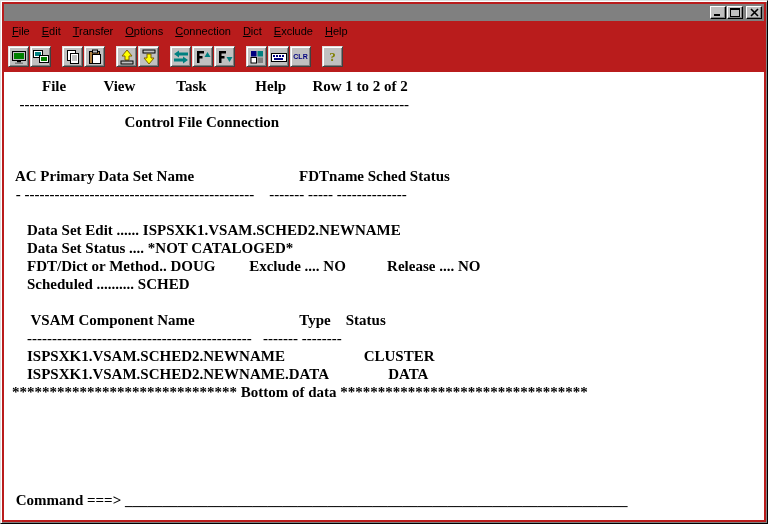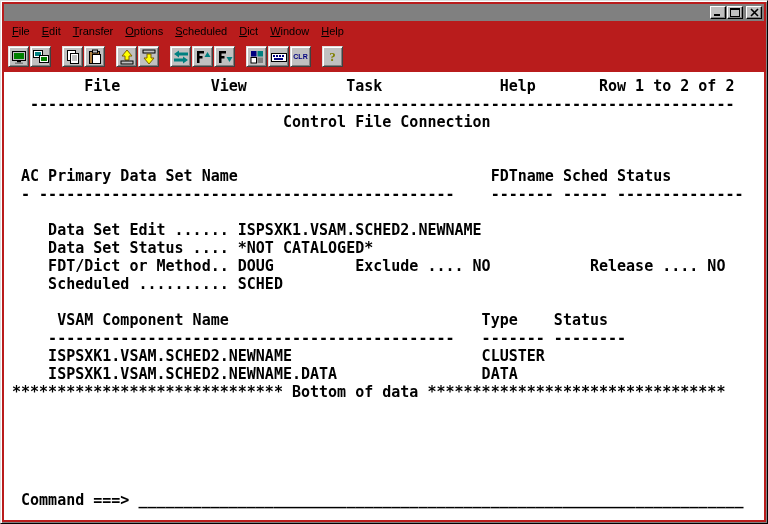--- a/index.html
+++ b/index.html
@@ -27,21 +27,21 @@
     border-top:1px solid #dfdfdf;border-left:1px solid #dfdfdf;border-right:1px solid #404040;border-bottom:1px solid #404040;
     box-shadow: inset 1px 1px 0 #fff, inset -1px -1px 0 #808080;
     display:flex;align-items:center;justify-content:center;cursor:default;}
   .tool-btn svg{display:block;}
   .clr-text{font:bold 7px "Liberation Sans",sans-serif;color:#000080;letter-spacing:0;}
   .help-text{font:bold 13px "Liberation Serif",serif;color:#808000;}
   
   .terminal{flex:1 1 auto;background:#fff;color:#000;
     font:bold 15px/18px "DejaVu Sans Mono",monospace;
     padding:5px 0 0 8px;overflow:hidden;}
-  .trow{height:18px;white-space:pre;}
+  .trow{height:18px;white-space:pre;font-family:Liberation Serif, serif;}
   .command-row span{white-space:pre;}
 </style>
 </head>
 <body>
 
 <div class="window">
 
   <div class="titlebar">
     <button class="tb-btn">
       <span><svg width="10" height="9" viewBox="0 0 10 9">
@@ -59,23 +59,23 @@
             <path d="M1 1 L8 8 M8 1 L1 8" stroke="#000" stroke-width="1.6"></path>
           </svg></span>
     </button>
   </div>
 
   <div class="menubar">
     <span class="menu-item">File</span>
     <span class="menu-item">Edit</span>
     <span class="menu-item">Transfer</span>
     <span class="menu-item">Options</span>
-    <span class="menu-item">Scheduled</span>
+    <span class="menu-item">Connection</span>
     <span class="menu-item">Dict</span>
-    <span class="menu-item">Window</span>
+    <span class="menu-item">Exclude</span>
     <span class="menu-item">Help</span>
   </div>
 
   <div class="toolbar">
     <div class="tgroup">
       <button class="tool-btn">
         <span>
             <svg width="16" height="16" viewBox="0 0 16 16">
               <rect x="1.5" y="2.5" width="13" height="9" fill="#c0c0c0" stroke="#000"></rect>
               <rect x="3" y="4" width="10" height="6" fill="#008000"></rect>

